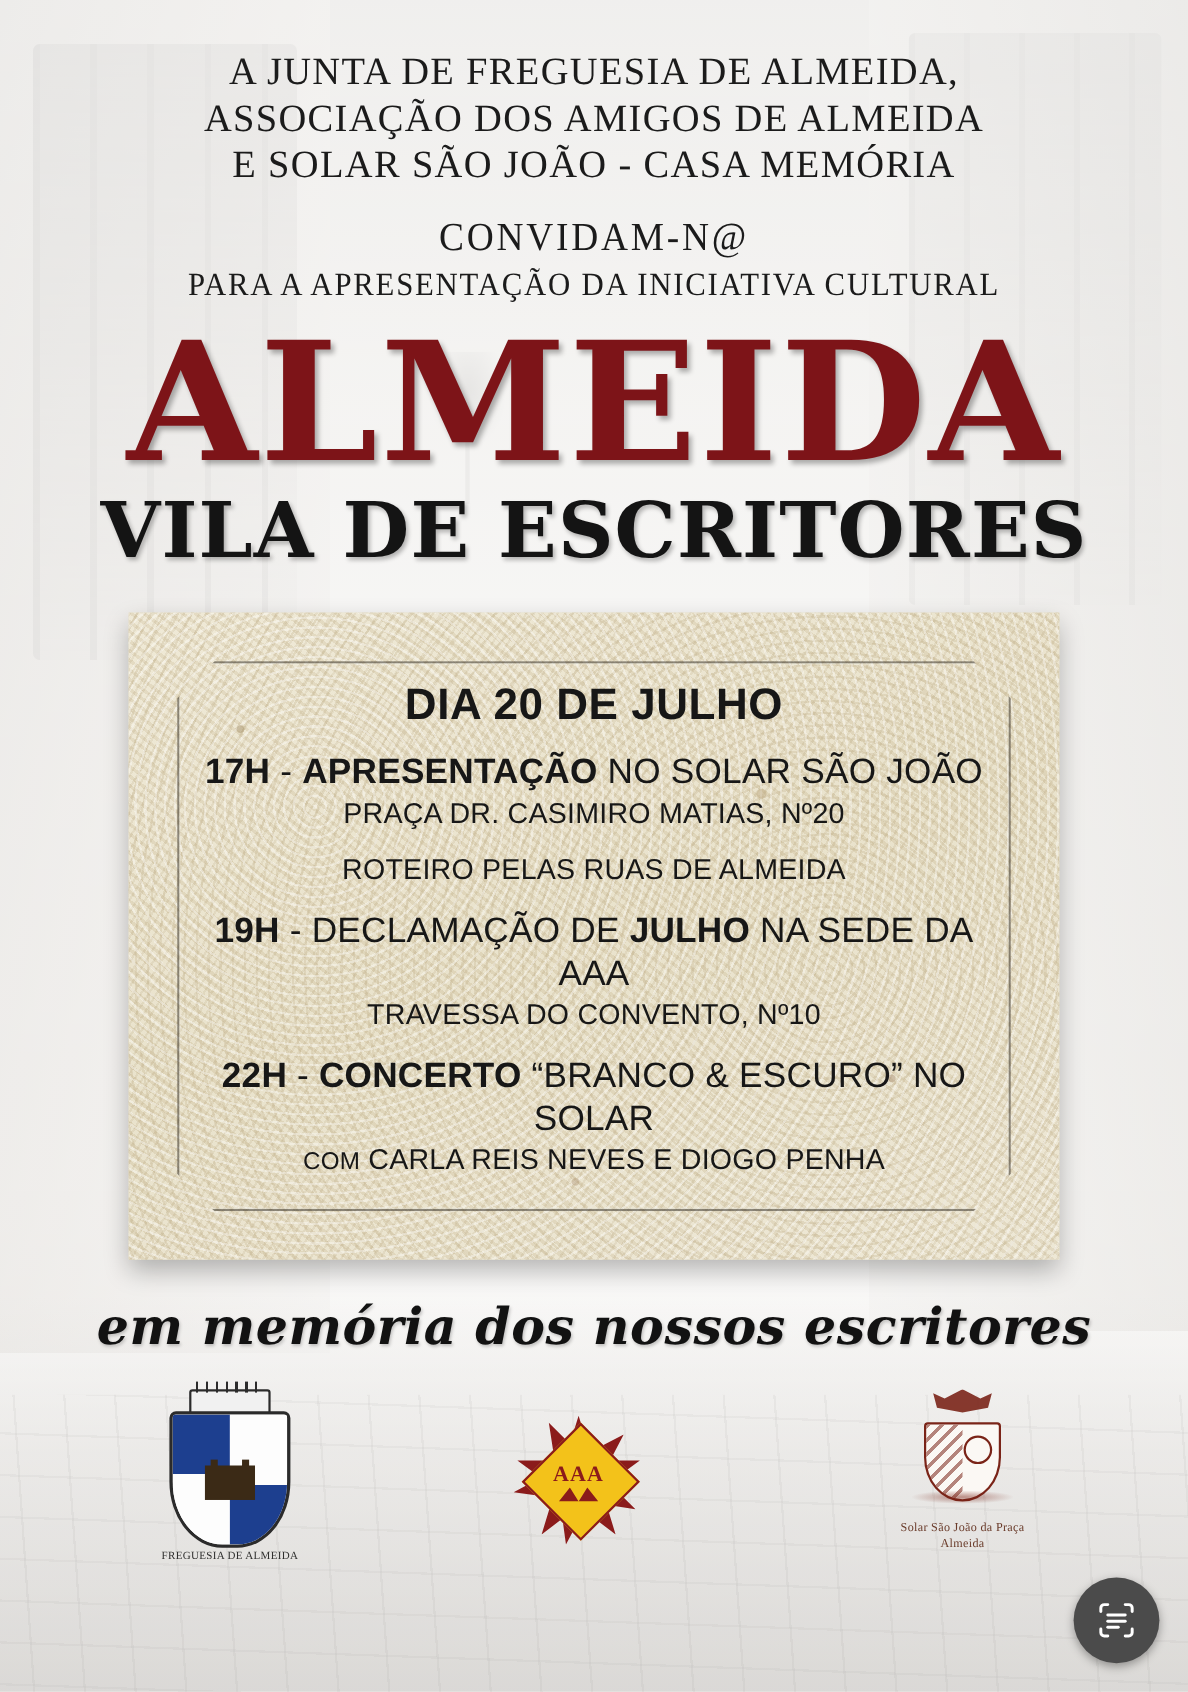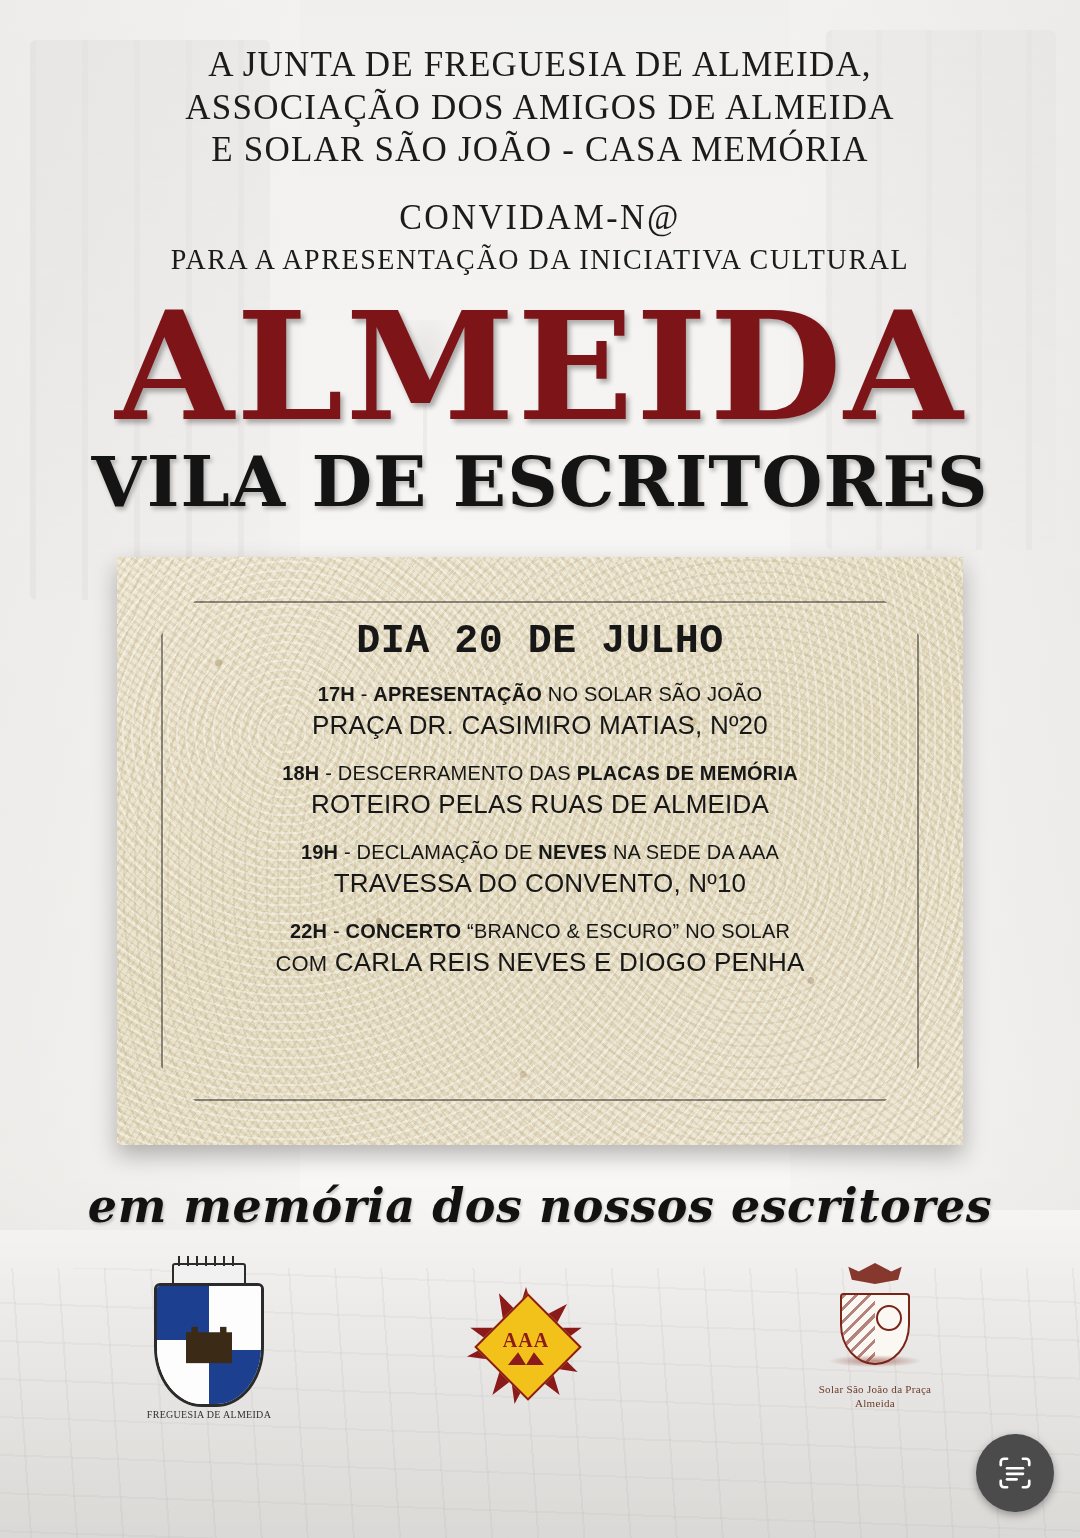--- a/index.html
+++ b/index.html
@@ -179,30 +179,30 @@
       100% calc(100% - 34px), calc(100% - 34px) 100%,
       34px 100%, 0 calc(100% - 34px), 0 34px);
   }
   .plaque-inner {
     position: absolute;
     left: 60px; top: 62px; right: 60px; bottom: 60px;
     text-align: center;
     color: #171717;
   }
   .plaque-date {
-    font-family: Liberation Mono, monospace;
+    font-family: Liberation Sans, sans-serif;
     font-weight: bold;
     font-size: 40px;
     letter-spacing: .5px;
     margin-bottom: 18px;
   }
   .entry { margin-bottom: 20px; }
   .entry-main {
     font-family: "Liberation Sans", sans-serif;
-    font-size: 20px;
+    font-size: 32px;
     letter-spacing: .2px;
     line-height: 1.2;
   }
   .entry-main b { font-weight: bold; }
   .entry-sub {
     font-family: "Liberation Sans", sans-serif;
     font-size: 26px;
     margin-top: 4px;
     letter-spacing: .2px;
   }
@@ -411,35 +411,29 @@
           <div class="entry-main">
             <b>17H</b>
             <span>-</span>
             <b>APRESENTAÇÃO</b>
             <span>NO SOLAR SÃO JOÃO</span>
           </div>
           <div class="entry-sub">PRAÇA DR. CASIMIRO MATIAS, Nº20</div>
         </div>
 
         <div class="entry">
-          <div class="entry-main">
-            <b>18H</b>
-            <span>-</span>
-            <span>DESCERRAMENTO DAS</span>
-            <b>PLACAS DE MEMÓRIA</b>
-          </div>
           <div class="entry-sub">ROTEIRO PELAS RUAS DE ALMEIDA</div>
         </div>
 
         <div class="entry">
           <div class="entry-main">
             <b>19H</b>
             <span>-</span>
             <span>DECLAMAÇÃO DE</span>
-            <b>NEVES</b>
+            <b>JULHO</b>
             <span>NA SEDE DA AAA</span>
           </div>
           <div class="entry-sub">TRAVESSA DO CONVENTO, Nº10</div>
         </div>
 
         <div class="entry">
           <div class="entry-main">
             <b>22H</b>
             <span>-</span>
             <b>CONCERTO</b>

